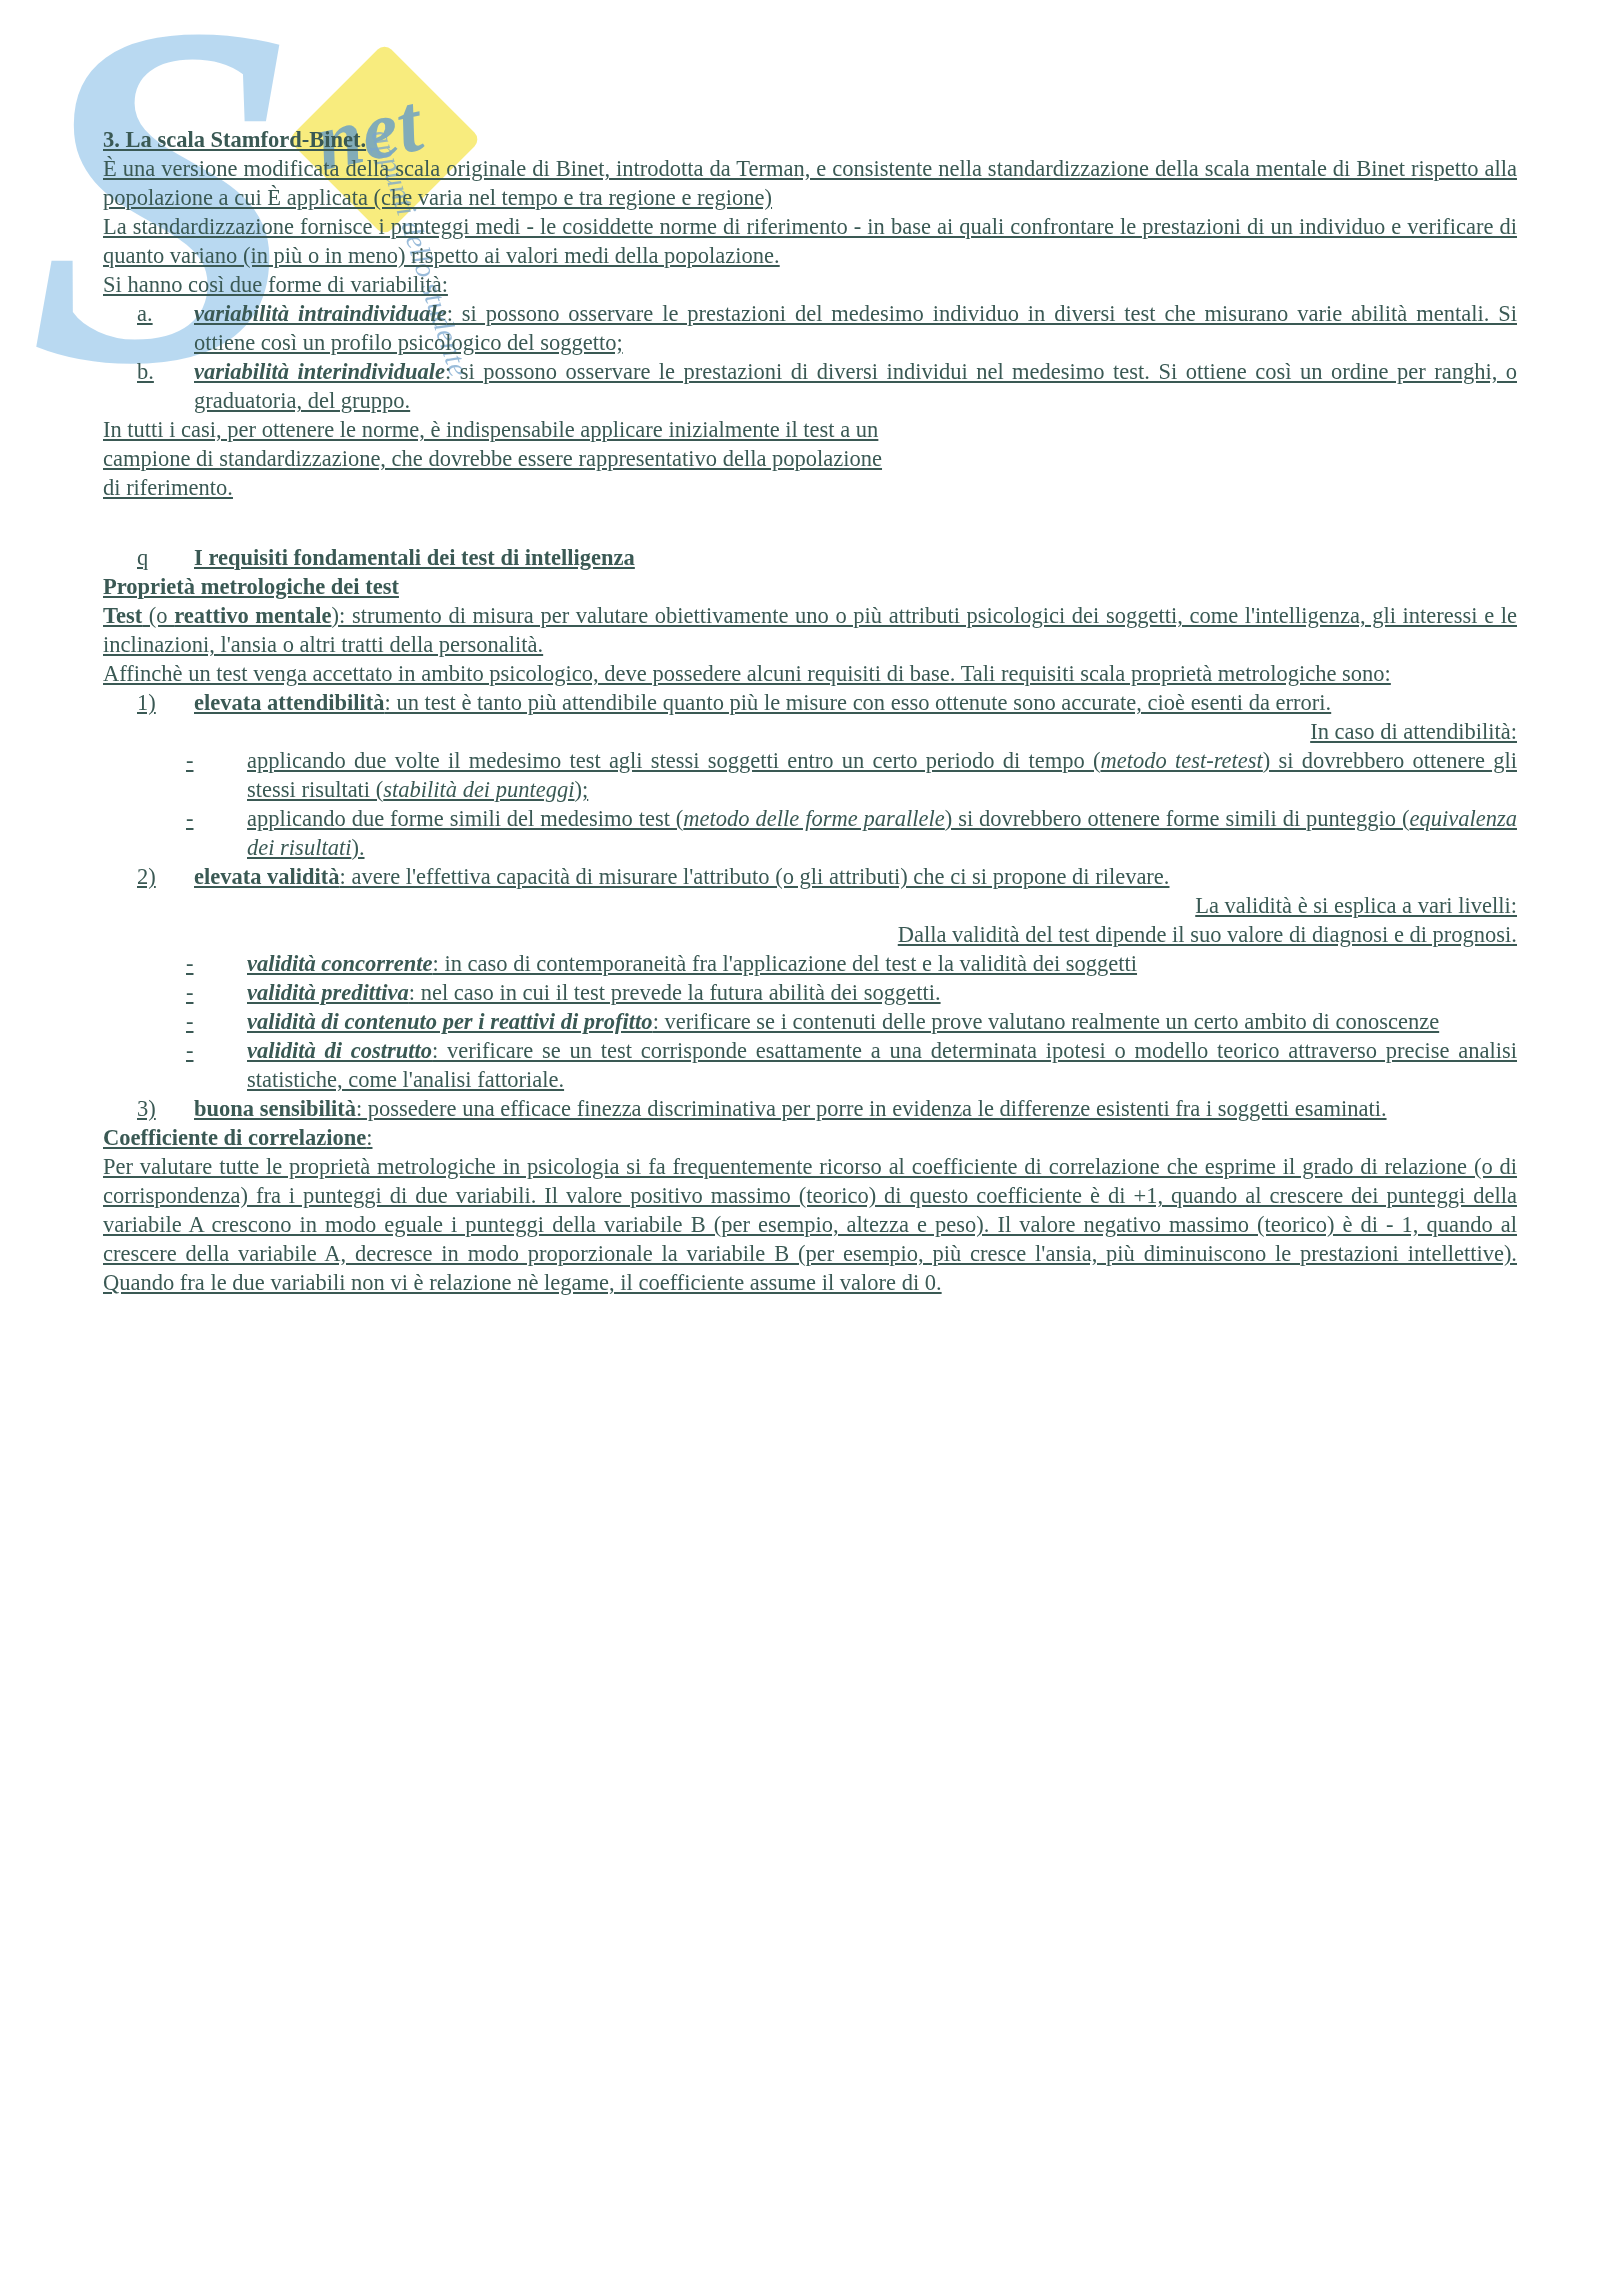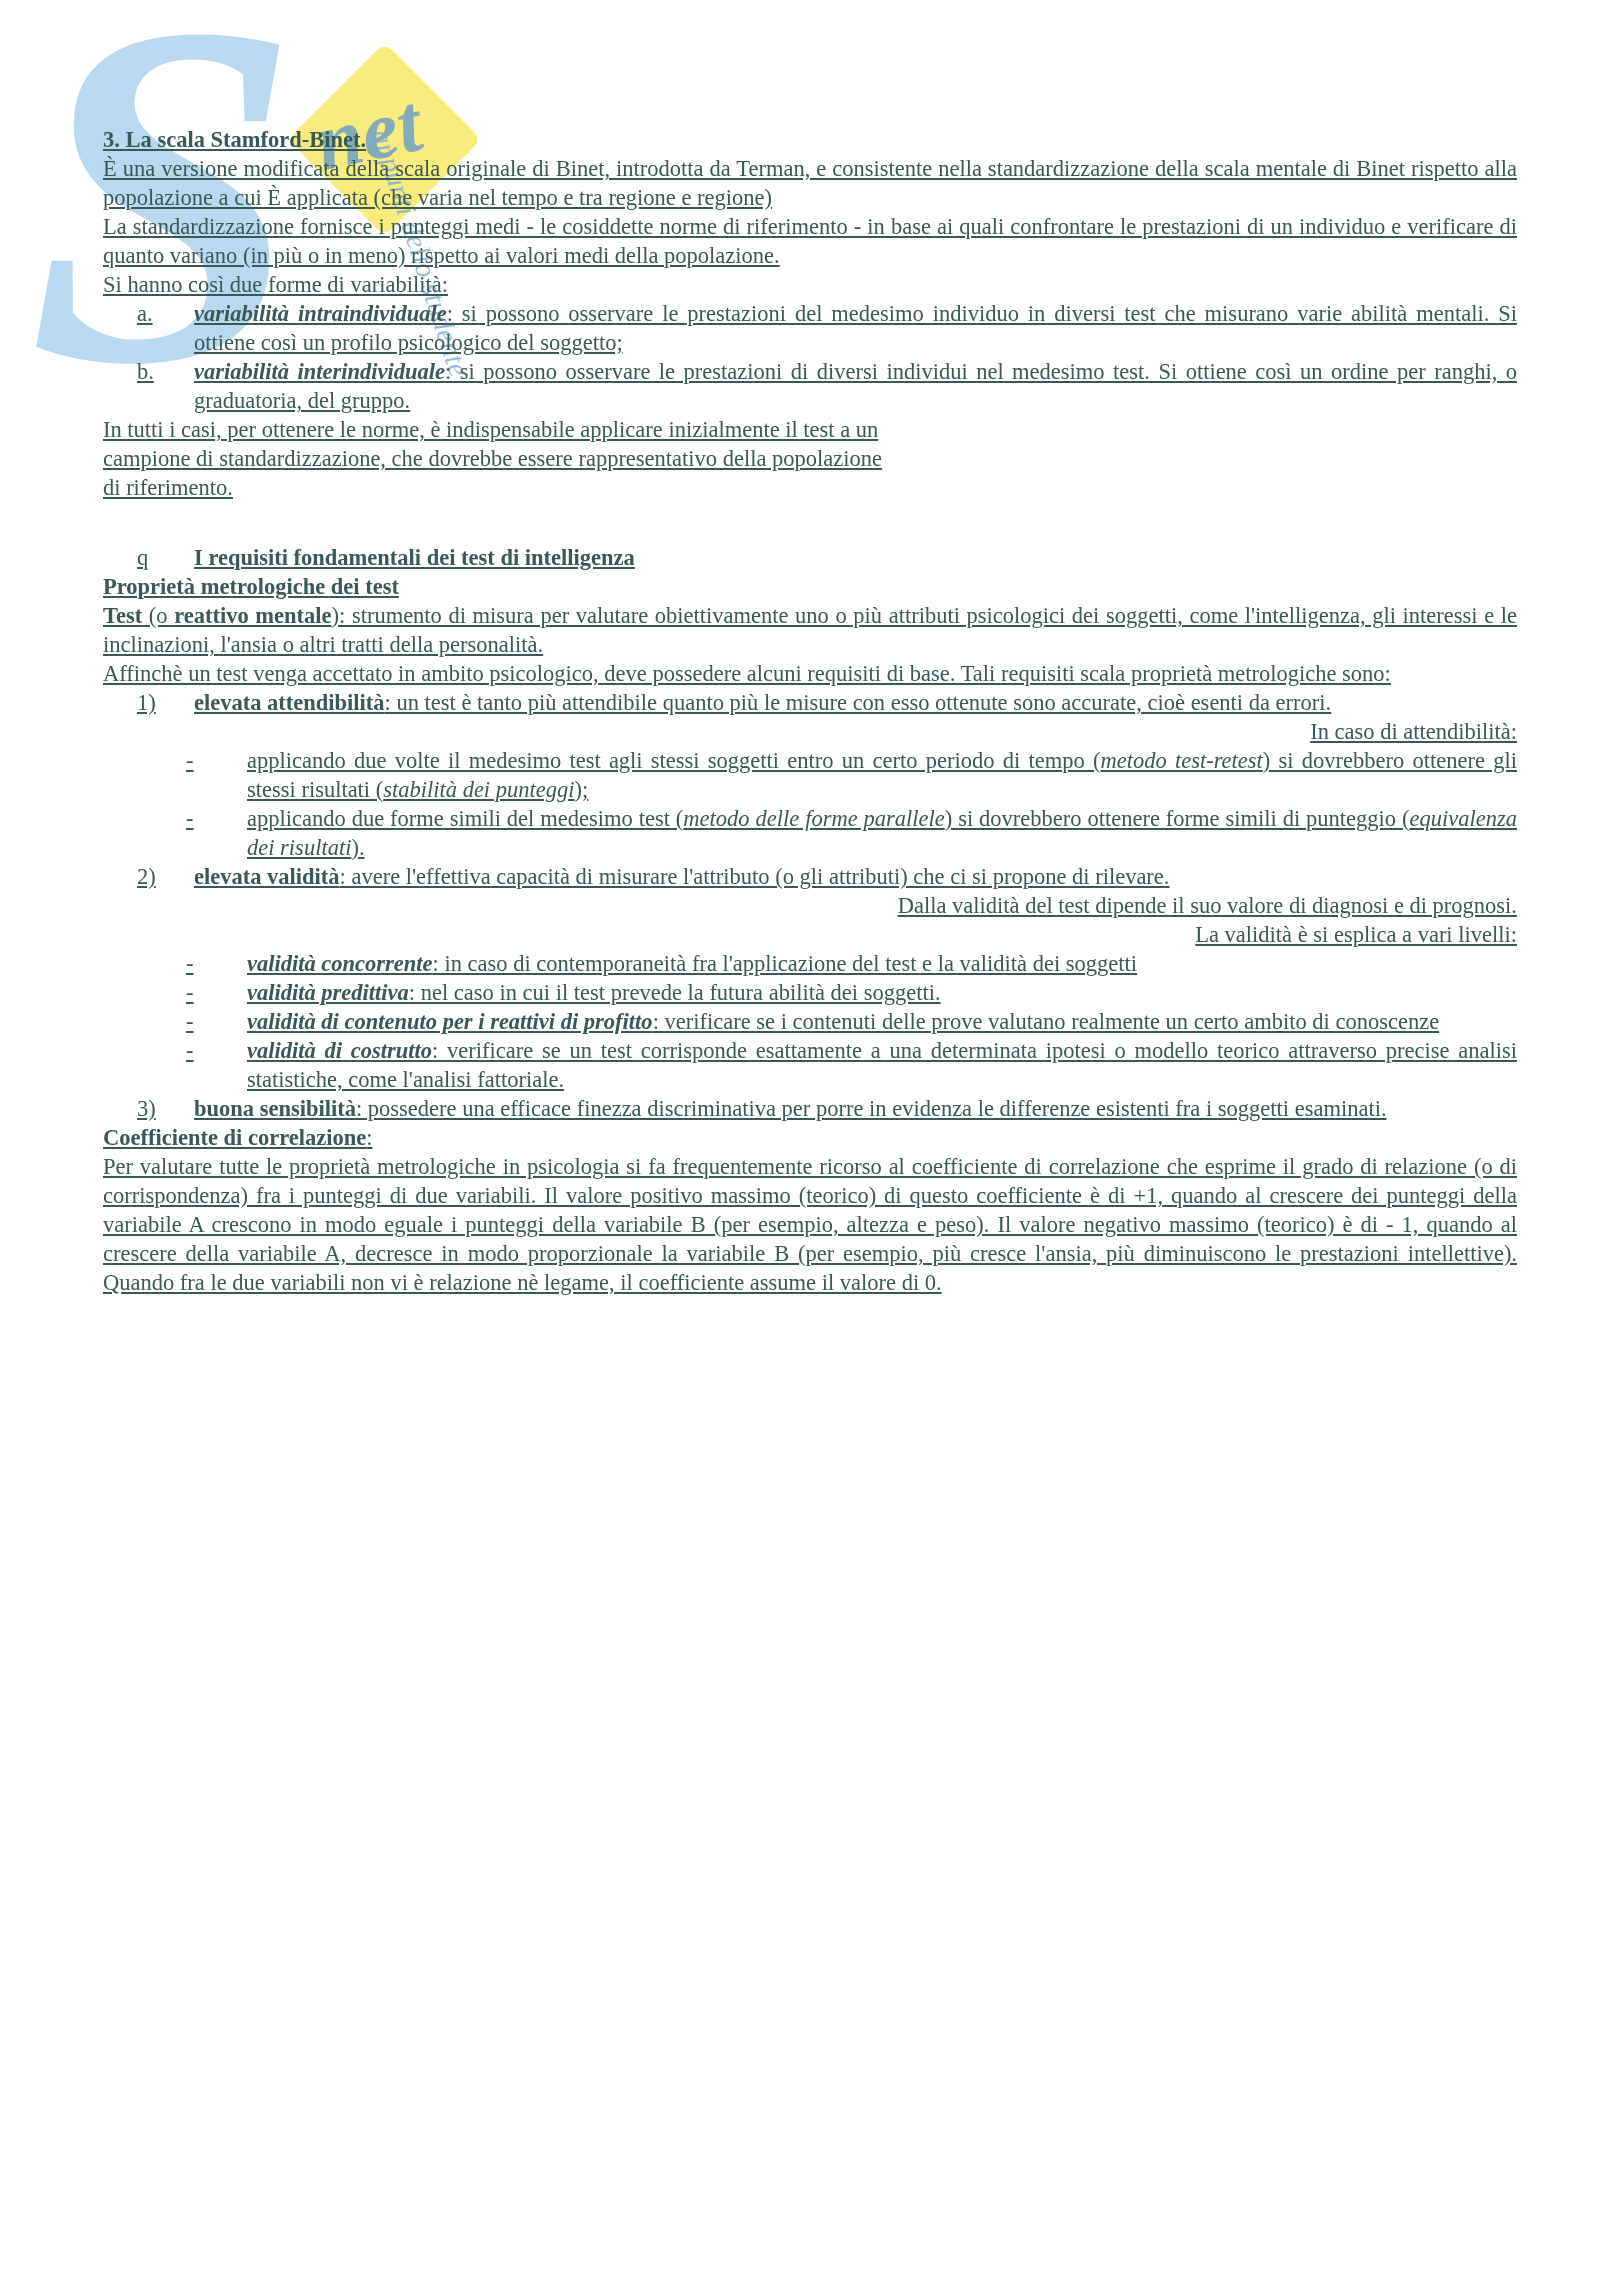--- a/index.html
+++ b/index.html
@@ -120,22 +120,22 @@
         <span class="body"><span class="run">applicando due volte il medesimo test agli stessi soggetti entro un certo periodo di tempo (</span><span class="run i">metodo test-retest</span><span class="run">) si dovrebbero ottenere gli stessi risultati (</span><span class="run i">stabilità dei punteggi</span><span class="run">);</span></span>
       </div>
       <div class="item indent-2 justify">
         <span class="marker">-</span>
         <span class="body"><span class="run">applicando due forme simili del medesimo test (</span><span class="run i">metodo delle forme parallele</span><span class="run">) si dovrebbero ottenere forme simili di punteggio (</span><span class="run i">equivalenza dei  risultati</span><span class="run">).</span></span>
       </div>
       <div class="item indent-1 justify">
         <span class="marker">2)</span>
         <span class="body"><span class="run b">elevata validità</span><span class="run">: avere l'effettiva capacità di misurare l'attributo (o gli attributi)  che ci si propone di rilevare.</span></span>
       </div>
+      <div class="para left pindent-1"><span class="run">La validità è si esplica a vari livelli:</span></div>
       <div class="para left pindent-1"><span class="run">Dalla validità del test dipende il suo valore di diagnosi e di prognosi.</span></div>
-      <div class="para left pindent-1"><span class="run">La validità è si esplica a vari livelli:</span></div>
       <div class="item indent-2 justify">
         <span class="marker">-</span>
         <span class="body"><span class="run bi">validità concorrente</span><span class="run">: in caso di contemporaneità fra l'applicazione del test e la validità dei soggetti</span></span>
       </div>
       <div class="item indent-2 left">
         <span class="marker">-</span>
         <span class="body"><span class="run bi">validità predittiva</span><span class="run">: nel caso in cui il test prevede la futura abilità dei soggetti.</span></span>
       </div>
       <div class="item indent-2 justify">
         <span class="marker">-</span>

